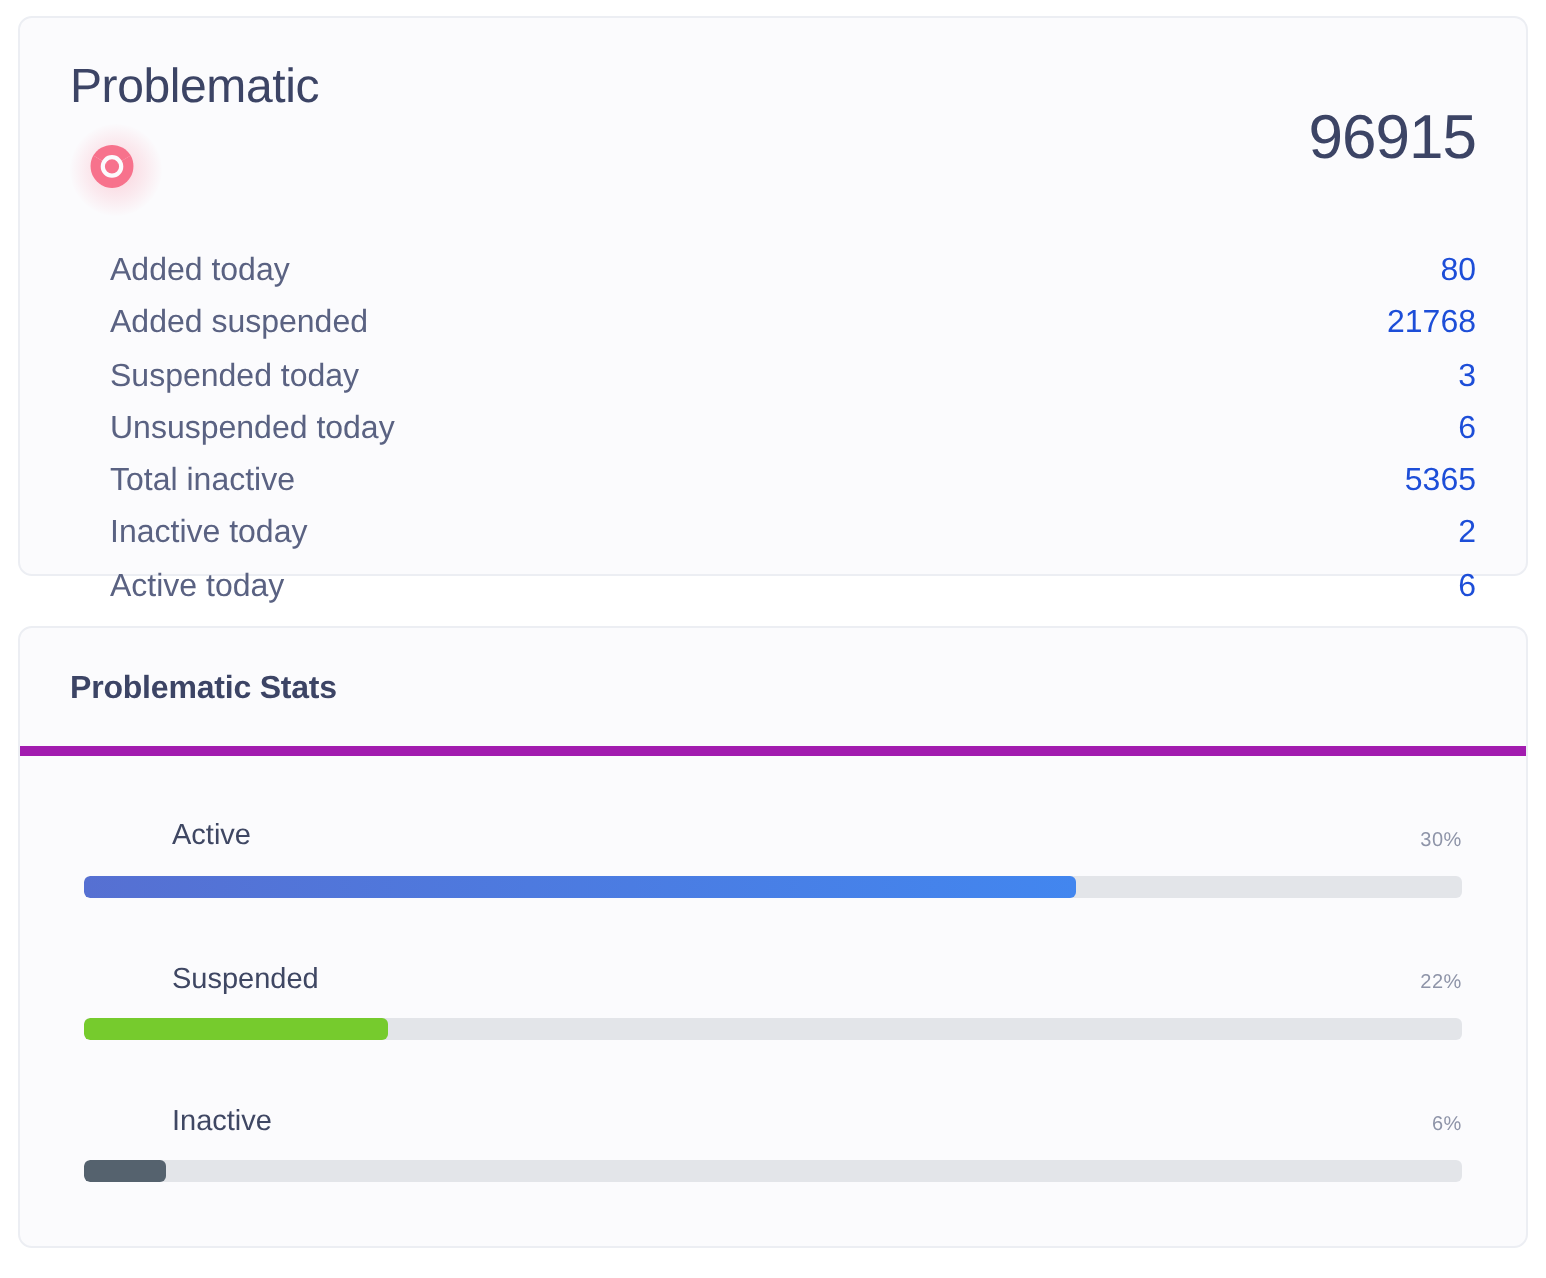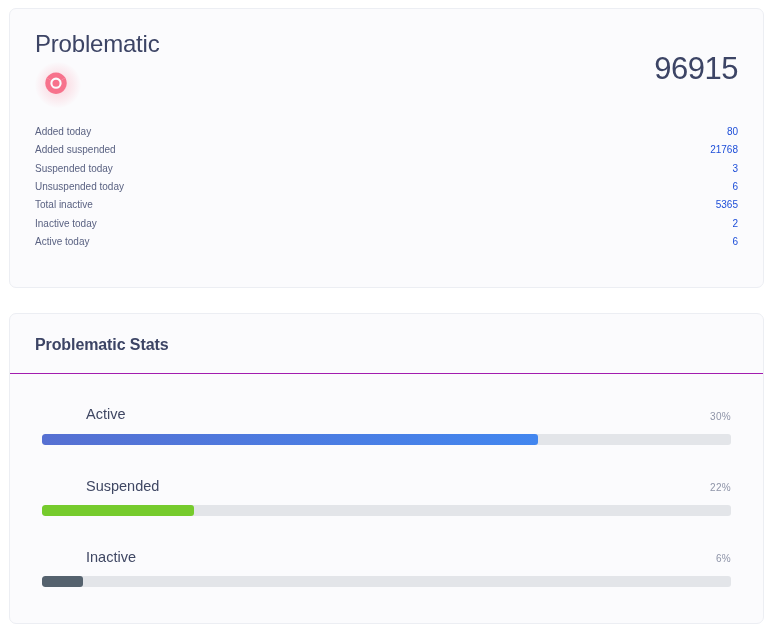--- a/index.html
+++ b/index.html
@@ -102,38 +102,39 @@
 
   .stat-list {
     margin-top: 16px;
     list-style: none;
     padding: 0;
   }
   .stat-row {
     display: flex;
     justify-content: space-between;
     align-items: flex-start;
-    font-size: 10px;
+    font-size: 16px;
     color: #5a6282;
     padding: 2.6px 0;
     line-height: 1.32;
+    margin-left: 20px;
   }
   .stat-label {
     color: #5a6282;
   }
   .stat-value {
     color: #1d4ed8;
     text-align: right;
     white-space: nowrap;
   }
 
   
   .stats-head {
     padding: 21px 25px 19px 25px;
-    border-bottom: 1px solid #a21caf;
+    border-bottom: 5px solid #a21caf;
   }
   .stats-head-title {
     font-size: 16px;
     font-weight: 700;
     color: #3c4465;
     letter-spacing: -0.1px;
     line-height: 1.2;
     margin: 0;
   }
   .stats-body {

